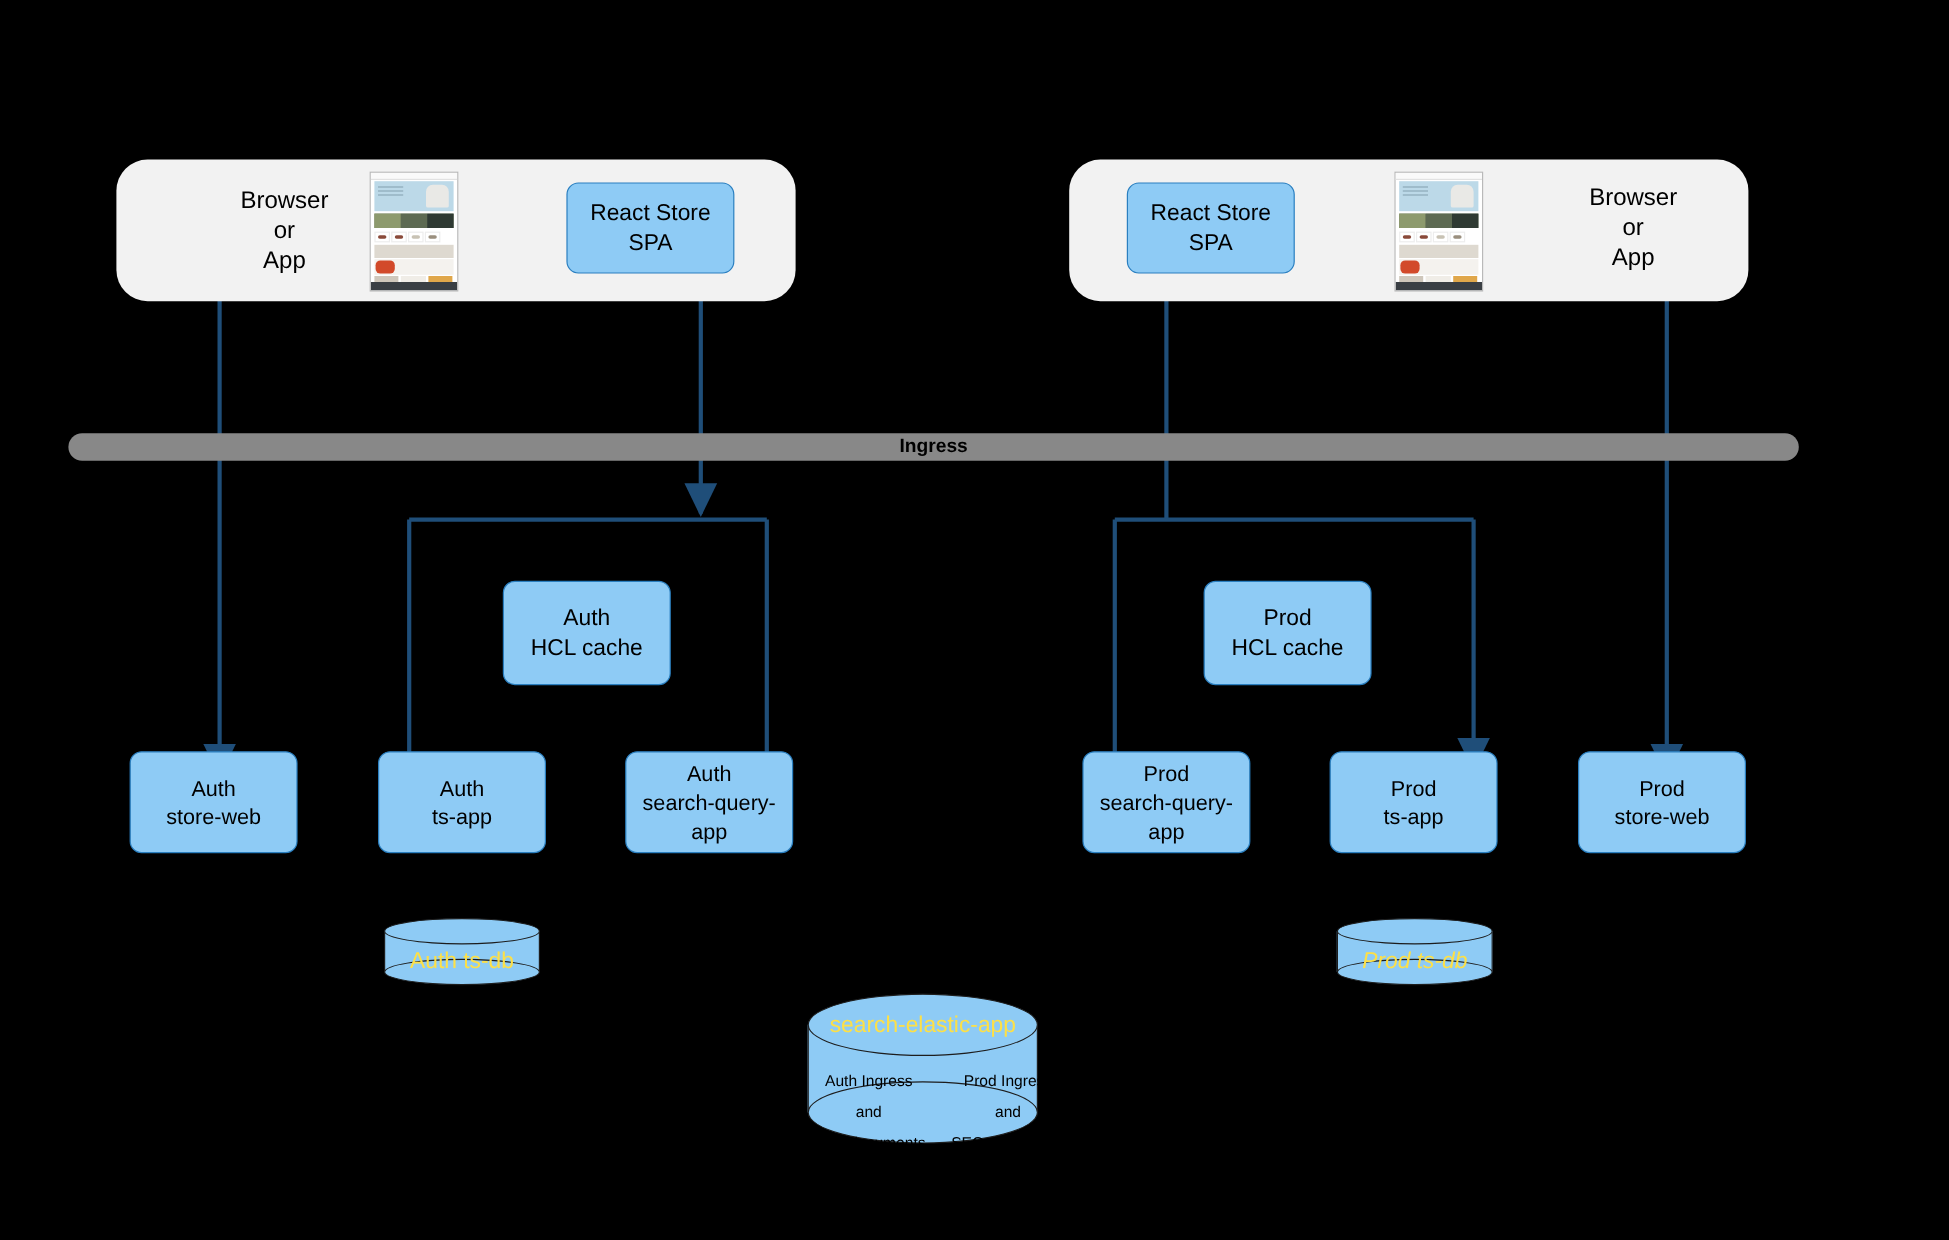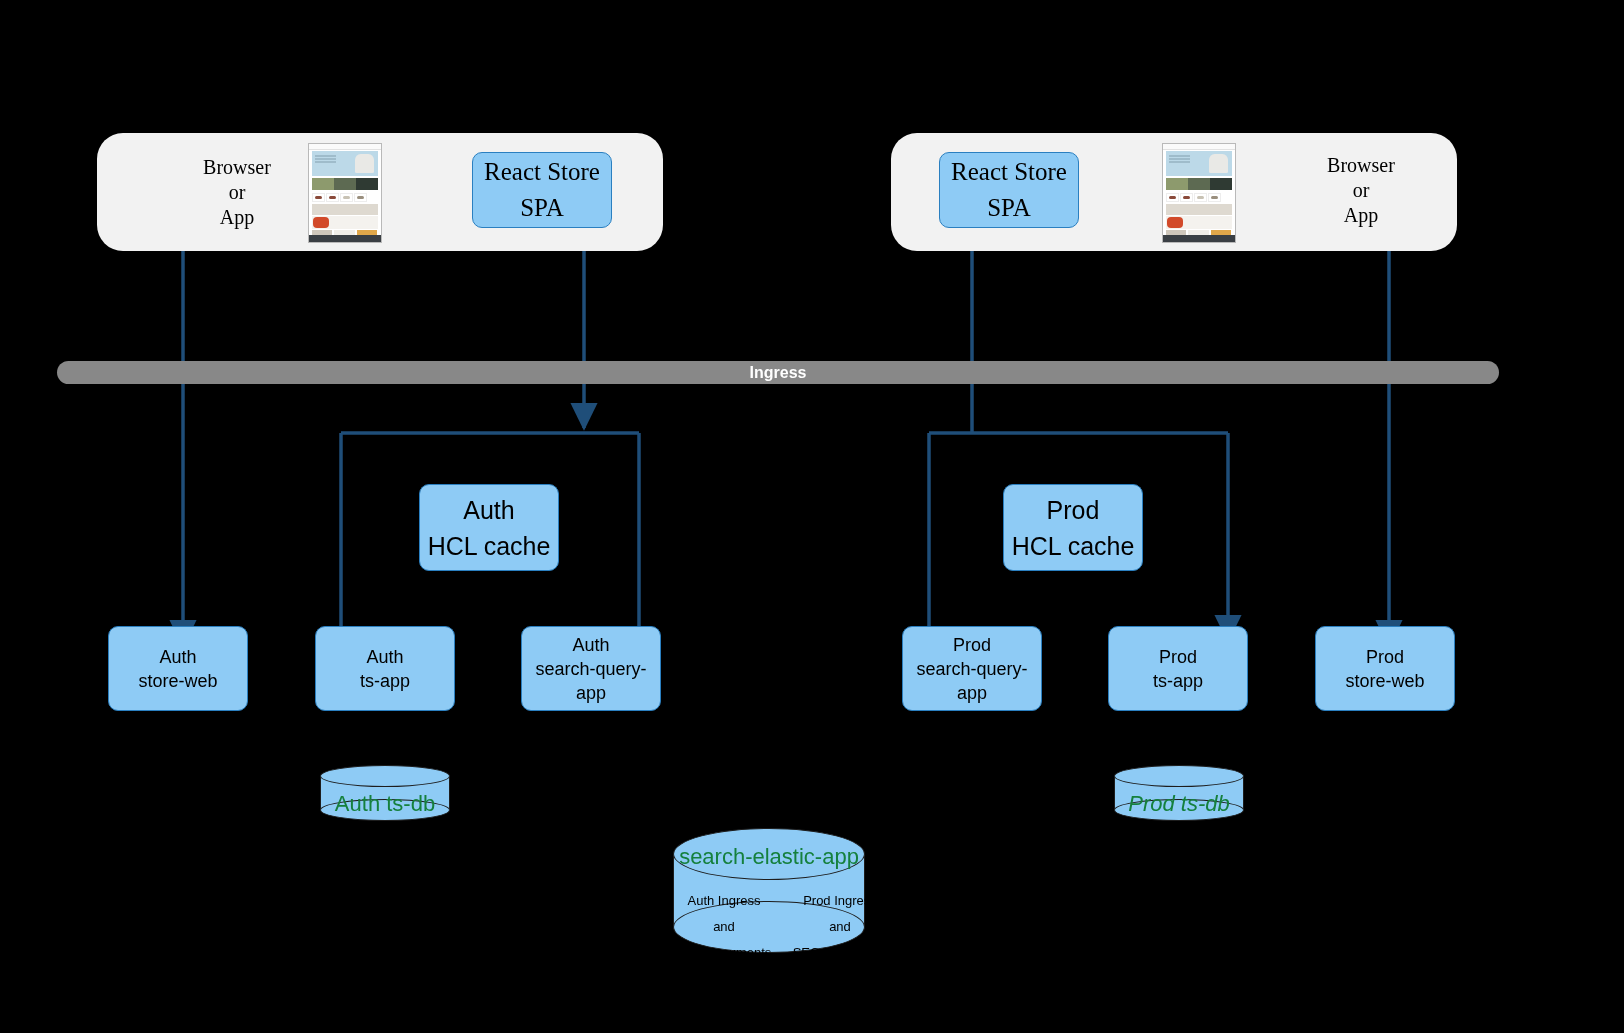--- a/index.html
+++ b/index.html
@@ -7,61 +7,60 @@
     font-family:"Liberation Sans","DejaVu Sans",sans-serif;
     width:1624px;height:1033px;position:relative;overflow:hidden;
   }
   #stage{position:absolute;left:0;top:0;width:1624px;height:1033px;}
   #svg-layer{position:absolute;left:0;top:0;width:1624px;height:1033px;pointer-events:none;}
 
   
   .client-panel{
     position:absolute;background:#f2f2f2;border-radius:26px;
     box-sizing:border-box;
-    font-family:Liberation Serif, serif;
   }
   .panel-label{
     position:absolute;color:#000;font-size:20px;line-height:25px;
     text-align:center;white-space:pre-line;
   }
 
   
   .node{
     position:absolute;background:#8ecbf5;border:1px solid #2a7fc0;
     border-radius:10px;box-sizing:border-box;
     display:flex;align-items:center;justify-content:center;
-    text-align:center;color:#000;font-size:25px;line-height:36px;
+    text-align:center;color:#000;font-size:19px;line-height:25px;
     white-space:pre-line;
   }
   .node.small{font-size:18px;line-height:24px;}
 
   
   .ingress{
     position:absolute;background:#888888;border-radius:12px;
     display:flex;align-items:center;justify-content:center;
-    color:#ffffff;font-size:16px;font-weight:bold;
+    color:#000000;font-size:16px;font-weight:bold;
   }
 
   
   .cyl{position:absolute;}
   .cyl .body{
     position:absolute;left:0;right:0;background:#8ecbf5;
     border-left:1px solid #1d1d1d;border-right:1px solid #1d1d1d;
   }
   .cyl .top{
     position:absolute;left:0;right:0;top:0;background:#8ecbf5;
     border:1px solid #1d1d1d;border-radius:50%;box-sizing:border-box;
   }
   .cyl .bot{
     position:absolute;left:0;right:0;bottom:0;background:#8ecbf5;
     border:1px solid #1d1d1d;border-radius:50%;box-sizing:border-box;
   }
   .cyl .cyl-label{
     position:absolute;left:0;right:0;text-align:center;
-    color:#15803d;font-size:22px;z-index:3;
+    color:#fde047;font-size:19px;z-index:3;
   }
   .cyl .sub{
     position:absolute;color:#000;font-size:13px;line-height:26px;
     text-align:center;z-index:3;white-space:pre-line;
   }
 
   
   .thumb{position:absolute;background:#ffffff;border:1px solid #b9b9b9;box-sizing:border-box;overflow:hidden;}
   .thumb .t-bar{position:absolute;left:0;right:0;top:0;height:5%;background:#fafafa;border-bottom:1px solid #e2e2e2;}
   .thumb .t-hero{position:absolute;left:4%;right:4%;top:7%;height:26%;background:#bcd9e8;}

